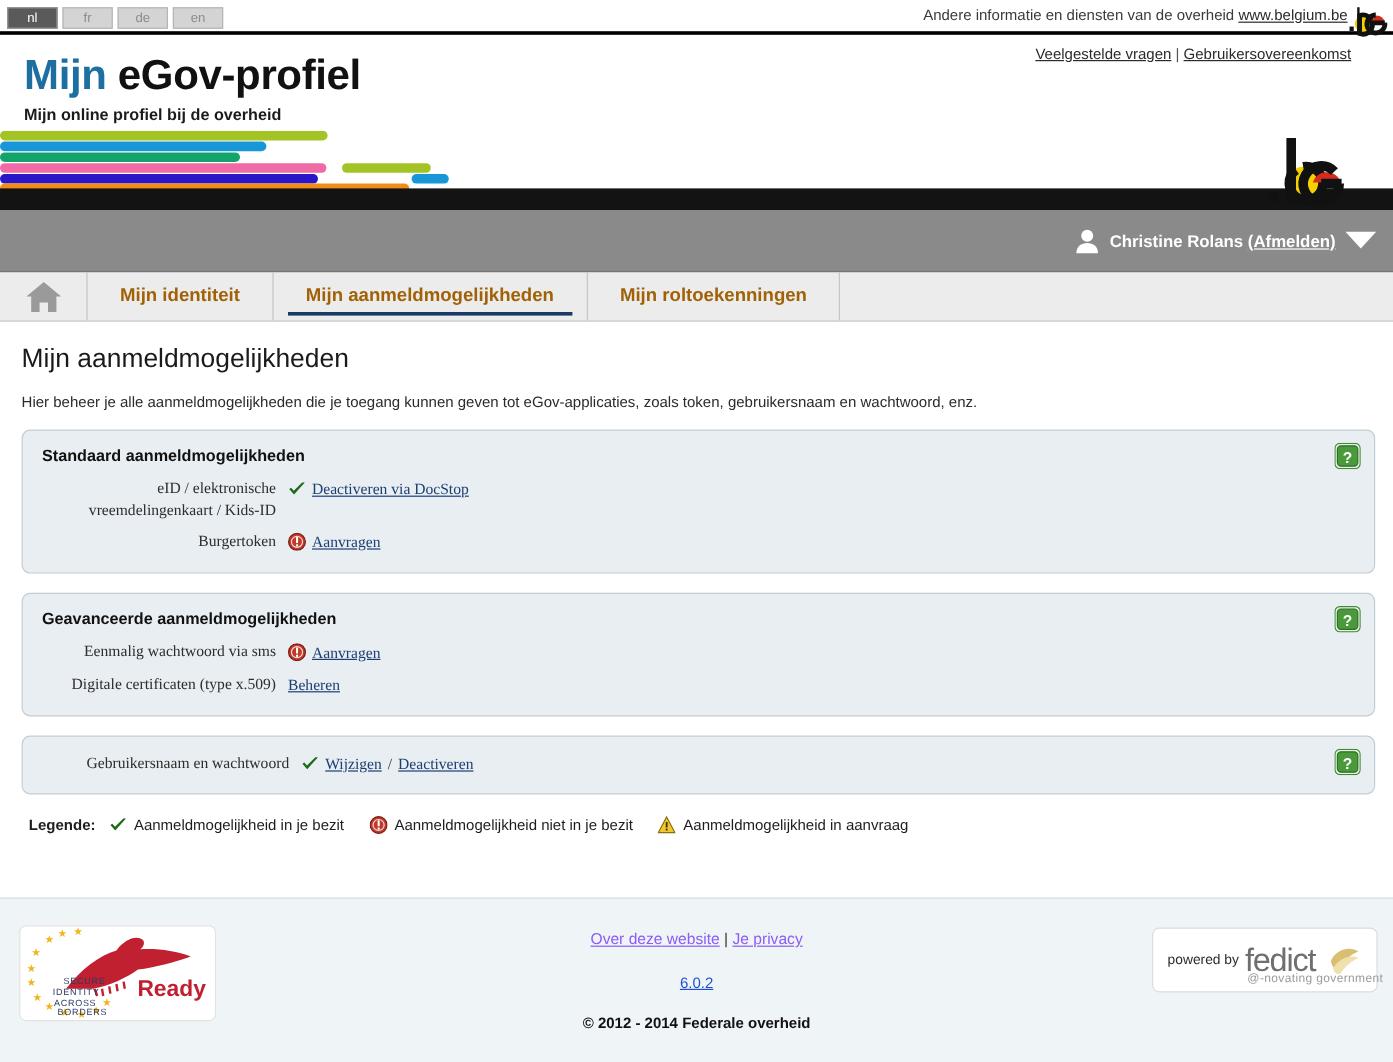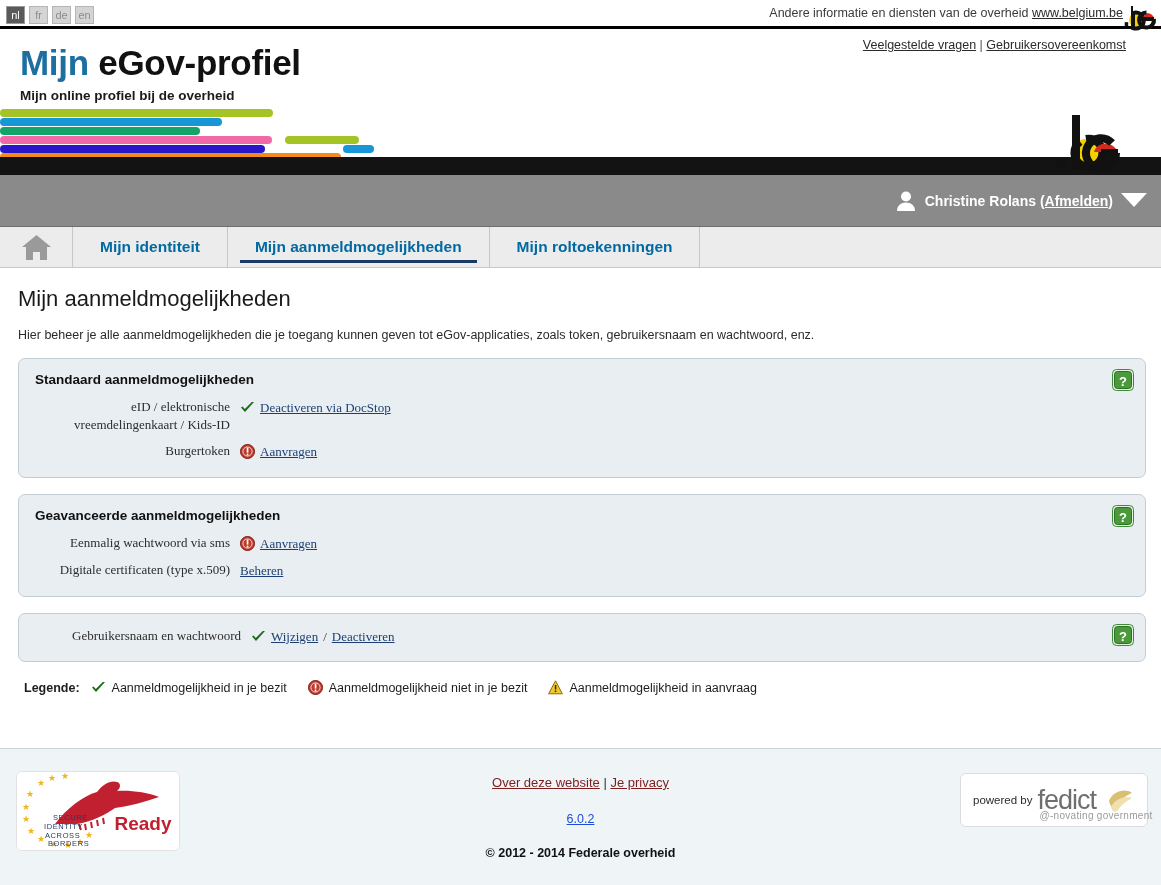--- a/index.html
+++ b/index.html
@@ -15,21 +15,21 @@
   
   .topbar {
     position: relative;
     height: 29px;
     background: #ffffff;
     border-bottom: 3px solid #000;
   }
   .langs { position: absolute; left: 6px; top: 6px; display: flex; gap: 4px; }
   .lang {
     display: inline-flex; align-items: center; justify-content: center;
-    width: 19px; height: 18px;
+    width: 42px; height: 18px;
     font-size: 11px;
     color: #fff; background: #5a5a5a;
     border: 1px solid #9a9a9a;
     cursor: pointer; line-height: 1;
   }
   .lang.inactive { background: #d4d4d4; color: #8d8d8d; border-color: #b5b5b5; }
   .topinfo {
     position: absolute; right: 38px; top: 6px;
     font-size: 12.5px; color: #3b3b3b; white-space: nowrap;
   }
@@ -82,21 +82,21 @@
     display: flex; align-items: stretch;
   }
   .tab-home {
     width: 73px; display:flex; align-items:center; justify-content:center;
     border-right: 1px solid #c6c6c6; cursor:pointer;
   }
   .home-icon { width: 31px; height: 27px; display:block; }
   .tab {
     position: relative;
     display:flex; align-items:center; padding: 0 27px;
-    font-size: 15.5px; font-weight: bold; color: #0369a1;
+    font-size: 15.5px; font-weight: bold; color: #a16207;
     border-right: 1px solid #c6c6c6; cursor: pointer; white-space: nowrap;
   }
   .tab.active::after {
     content:""; position:absolute; left: 12px; right: 12px; bottom: 4px;
     height: 3px; background: #1a3a66;
   }
 
   
   .main { padding: 14px 15px 0 18px; }
   .page-title { font-size: 22px; color: #1a1a1a; font-weight: normal; margin: 4px 0 16px 0; }
@@ -154,21 +154,21 @@
   .fedict .fd { font-size: 27px; color:#6f6f6f; letter-spacing:-1px; margin-left:5px; line-height:1; position:relative;}
   .fedict .fd .sub {
     position:absolute; left:2px; top: 24px; font-size:10px; letter-spacing:0.3px; color:#9b9b9b; white-space:nowrap;
   }
   .fedict .swirl { margin-left: 9px; }
 
   .footcenter {
     position:absolute; left:0; right:0; top: 26px; text-align:center;
   }
   .footcenter .links { font-size: 13px; }
-  .footcenter .links a { color:#7f1d1d; text-decoration: underline; }
+  .footcenter .links a { color:#8b5cf6; text-decoration: underline; }
   .footcenter .links .sep { color:#333; }
   .footcenter .ver { margin-top: 22px; font-size: 12.5px; }
   .footcenter .ver a { color:#1d4ed8; text-decoration: underline; }
   .footcenter .copy { margin-top: 20px; font-size: 12.5px; font-weight: bold; color:#111; }
 </style>
 </head>
 <body>
 
 <div id="page">
 

